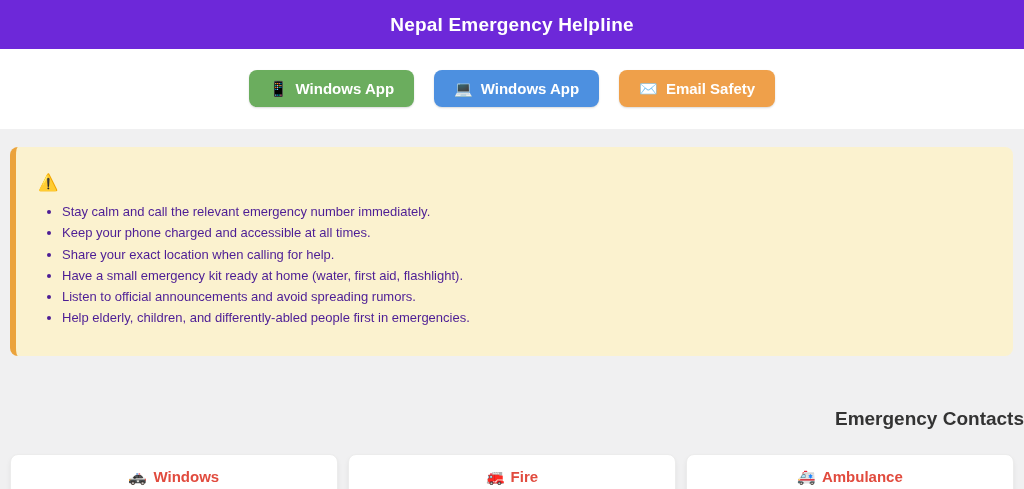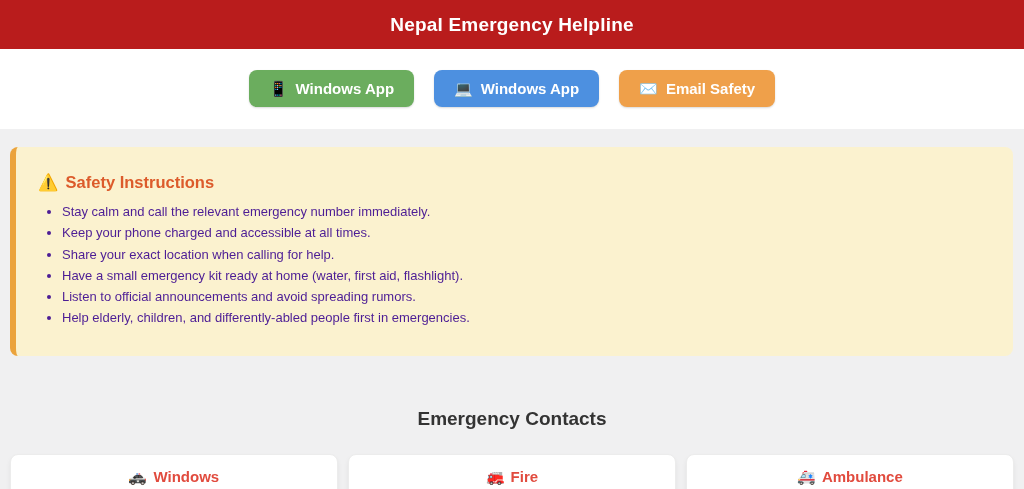--- a/index.html
+++ b/index.html
@@ -5,21 +5,21 @@
   * { box-sizing: border-box; margin: 0; padding: 0; }
   html, body { width: 1024px; }
   body {
     font-family: "Liberation Sans", "DejaVu Sans", sans-serif;
     background: #f0f0f1;
     width: 1024px;
     height: 489px;
     overflow: hidden;
   }
   .app-header {
-    background: #b91c1c;
+    background: #6d28d9;
     height: 49px;
     display: flex;
     align-items: center;
     justify-content: center;
   }
   .app-header h1 {
     color: #ffffff;
     font-size: 19px;
     font-weight: bold;
     letter-spacing: 0.2px;
@@ -68,21 +68,21 @@
     margin-bottom: 12px;
   }
   .safety-list {
     list-style: disc;
     padding-left: 24px;
     color: #4c1d95;
     font-size: 13px;
   }
   .safety-list li { margin: 0 0 5px 0; line-height: 1.25; }
   .contacts-heading {
-    text-align: center;
+    text-align: right;
     font-size: 19px;
     font-weight: bold;
     color: #333333;
     margin: 52px 0 24px;
   }
   .cards-row {
     display: flex;
     gap: 10px;
     padding: 0 10px;
   }
@@ -124,21 +124,20 @@
   </button>
   <button class="pill-btn btn-email">
     <span class="btn-icon">✉️</span>
     <span>Email Safety</span>
   </button>
 </div>
 
 <section class="safety-box">
   <div class="safety-title">
     <span>⚠️</span>
-    <span>Safety Instructions</span>
   </div>
   <ul class="safety-list">
     <li>Stay calm and call the relevant emergency number immediately.</li>
     <li>Keep your phone charged and accessible at all times.</li>
     <li>Share your exact location when calling for help.</li>
     <li>Have a small emergency kit ready at home (water, first aid, flashlight).</li>
     <li>Listen to official announcements and avoid spreading rumors.</li>
     <li>Help elderly, children, and differently-abled people first in emergencies.</li>
   </ul>
 </section>

